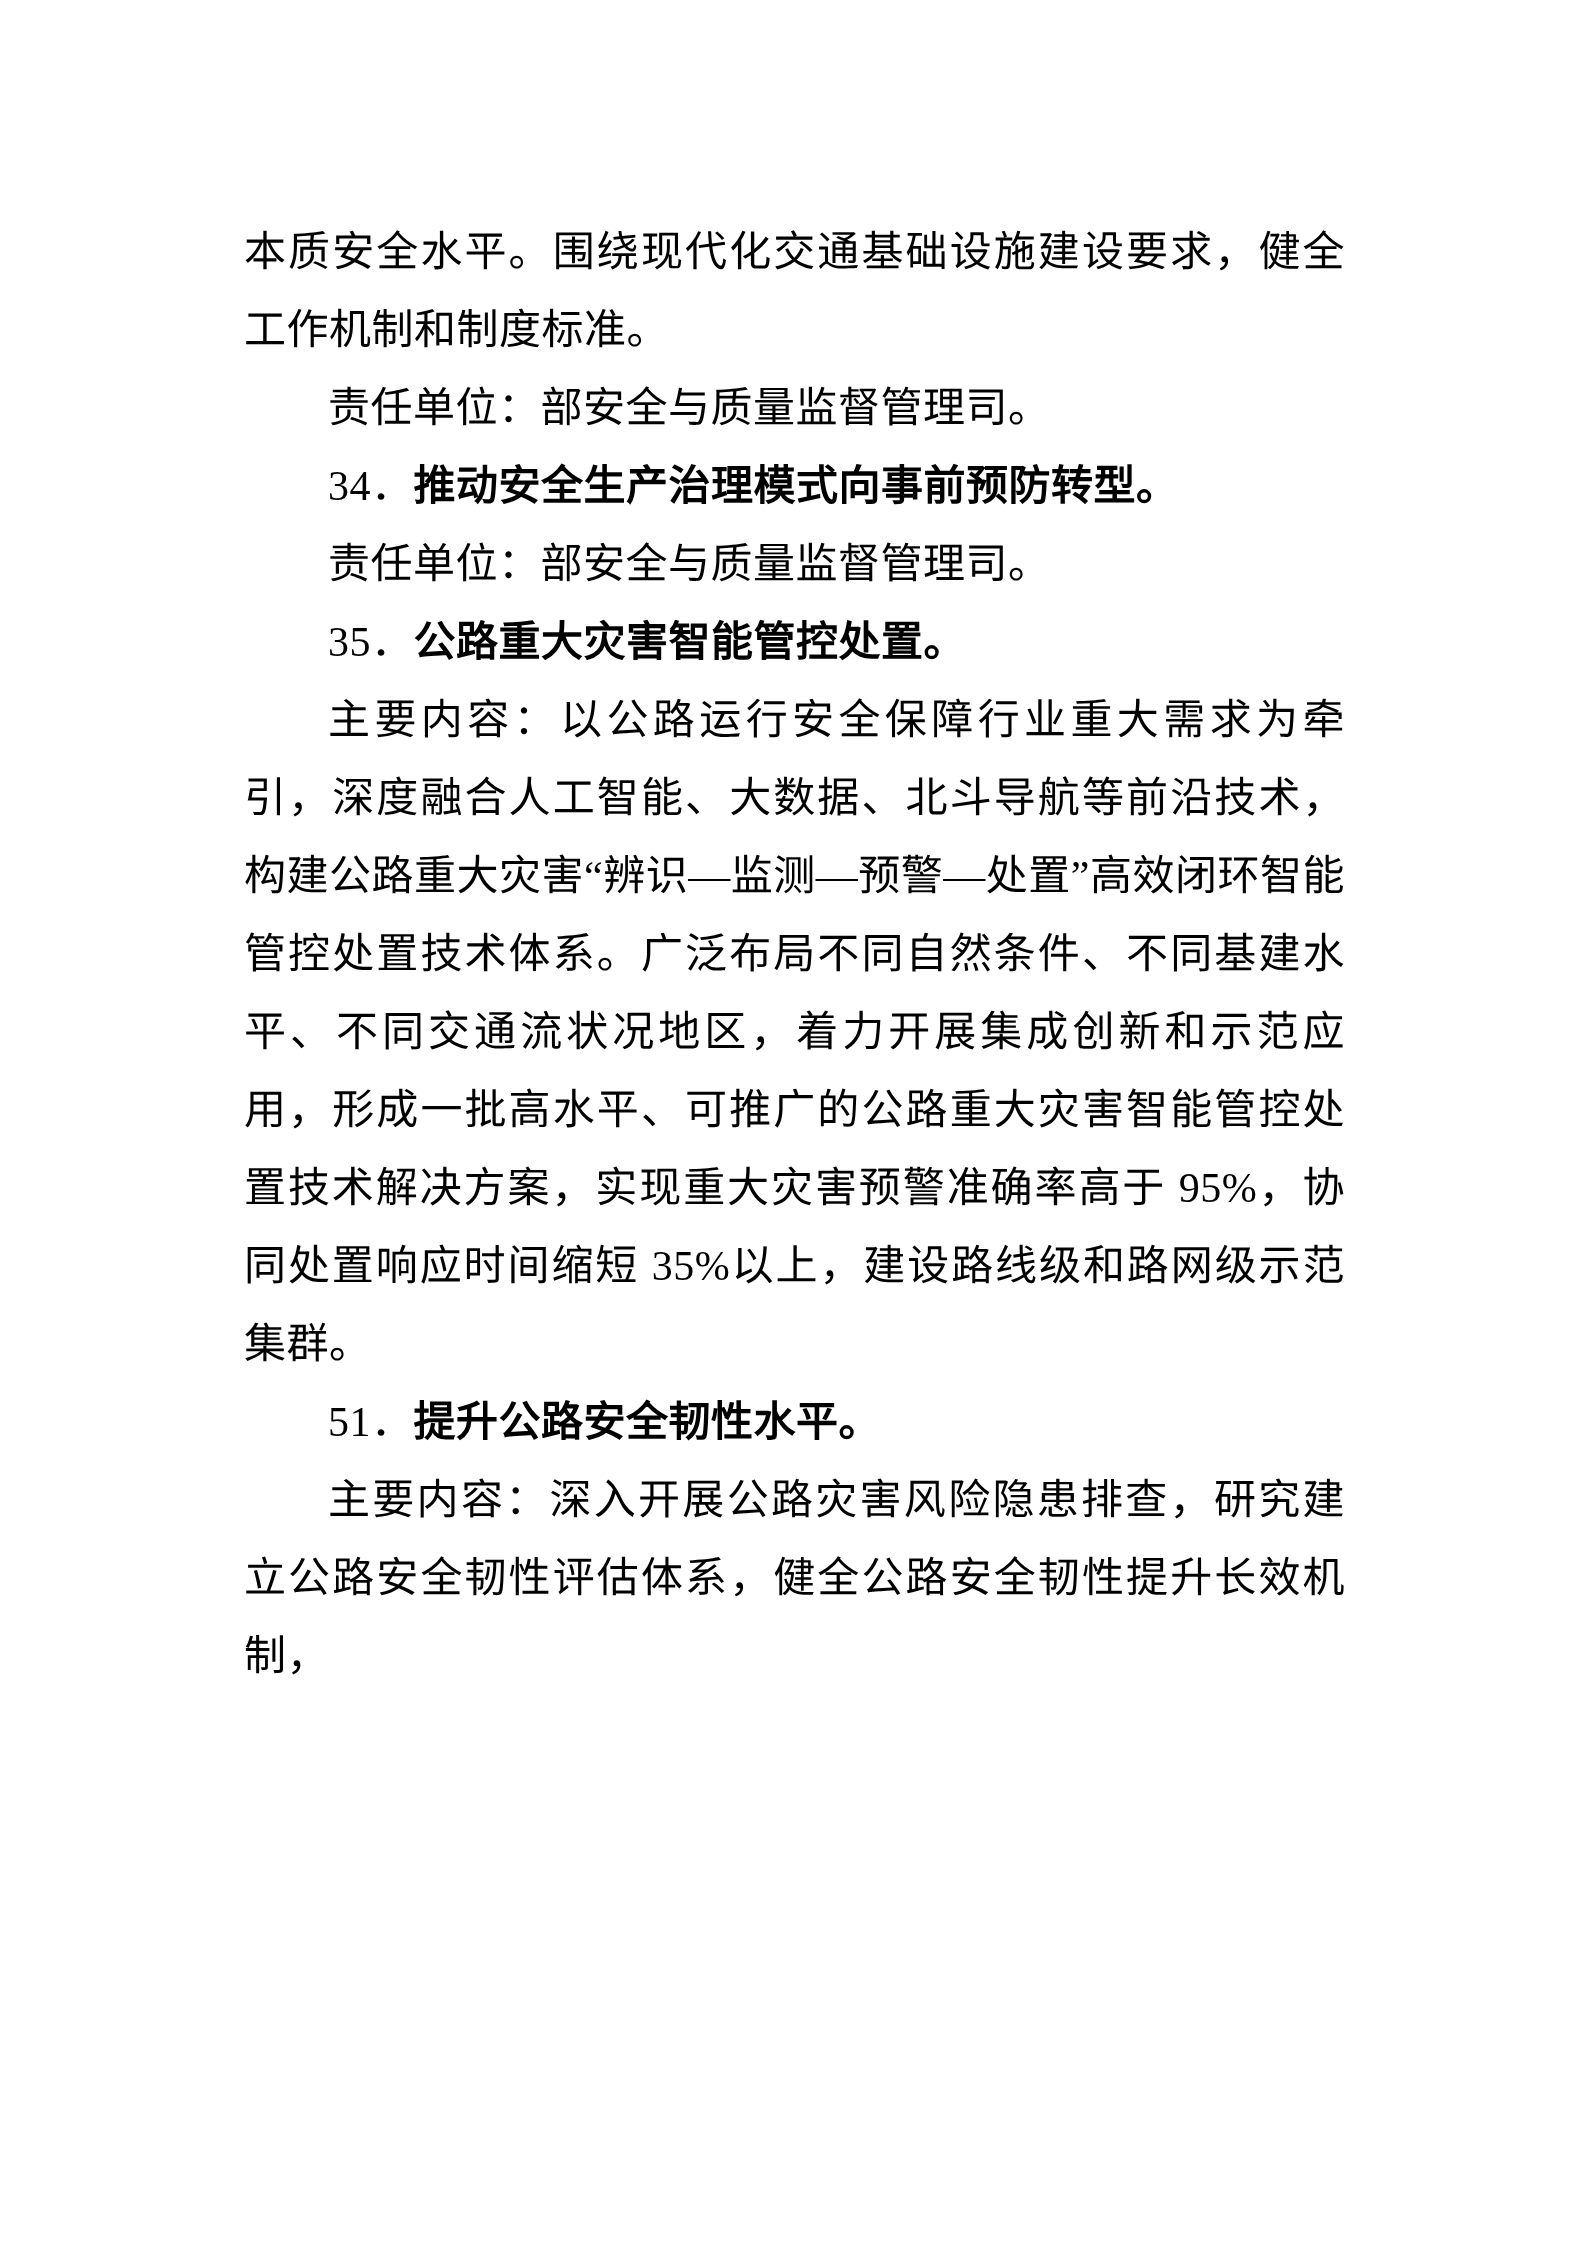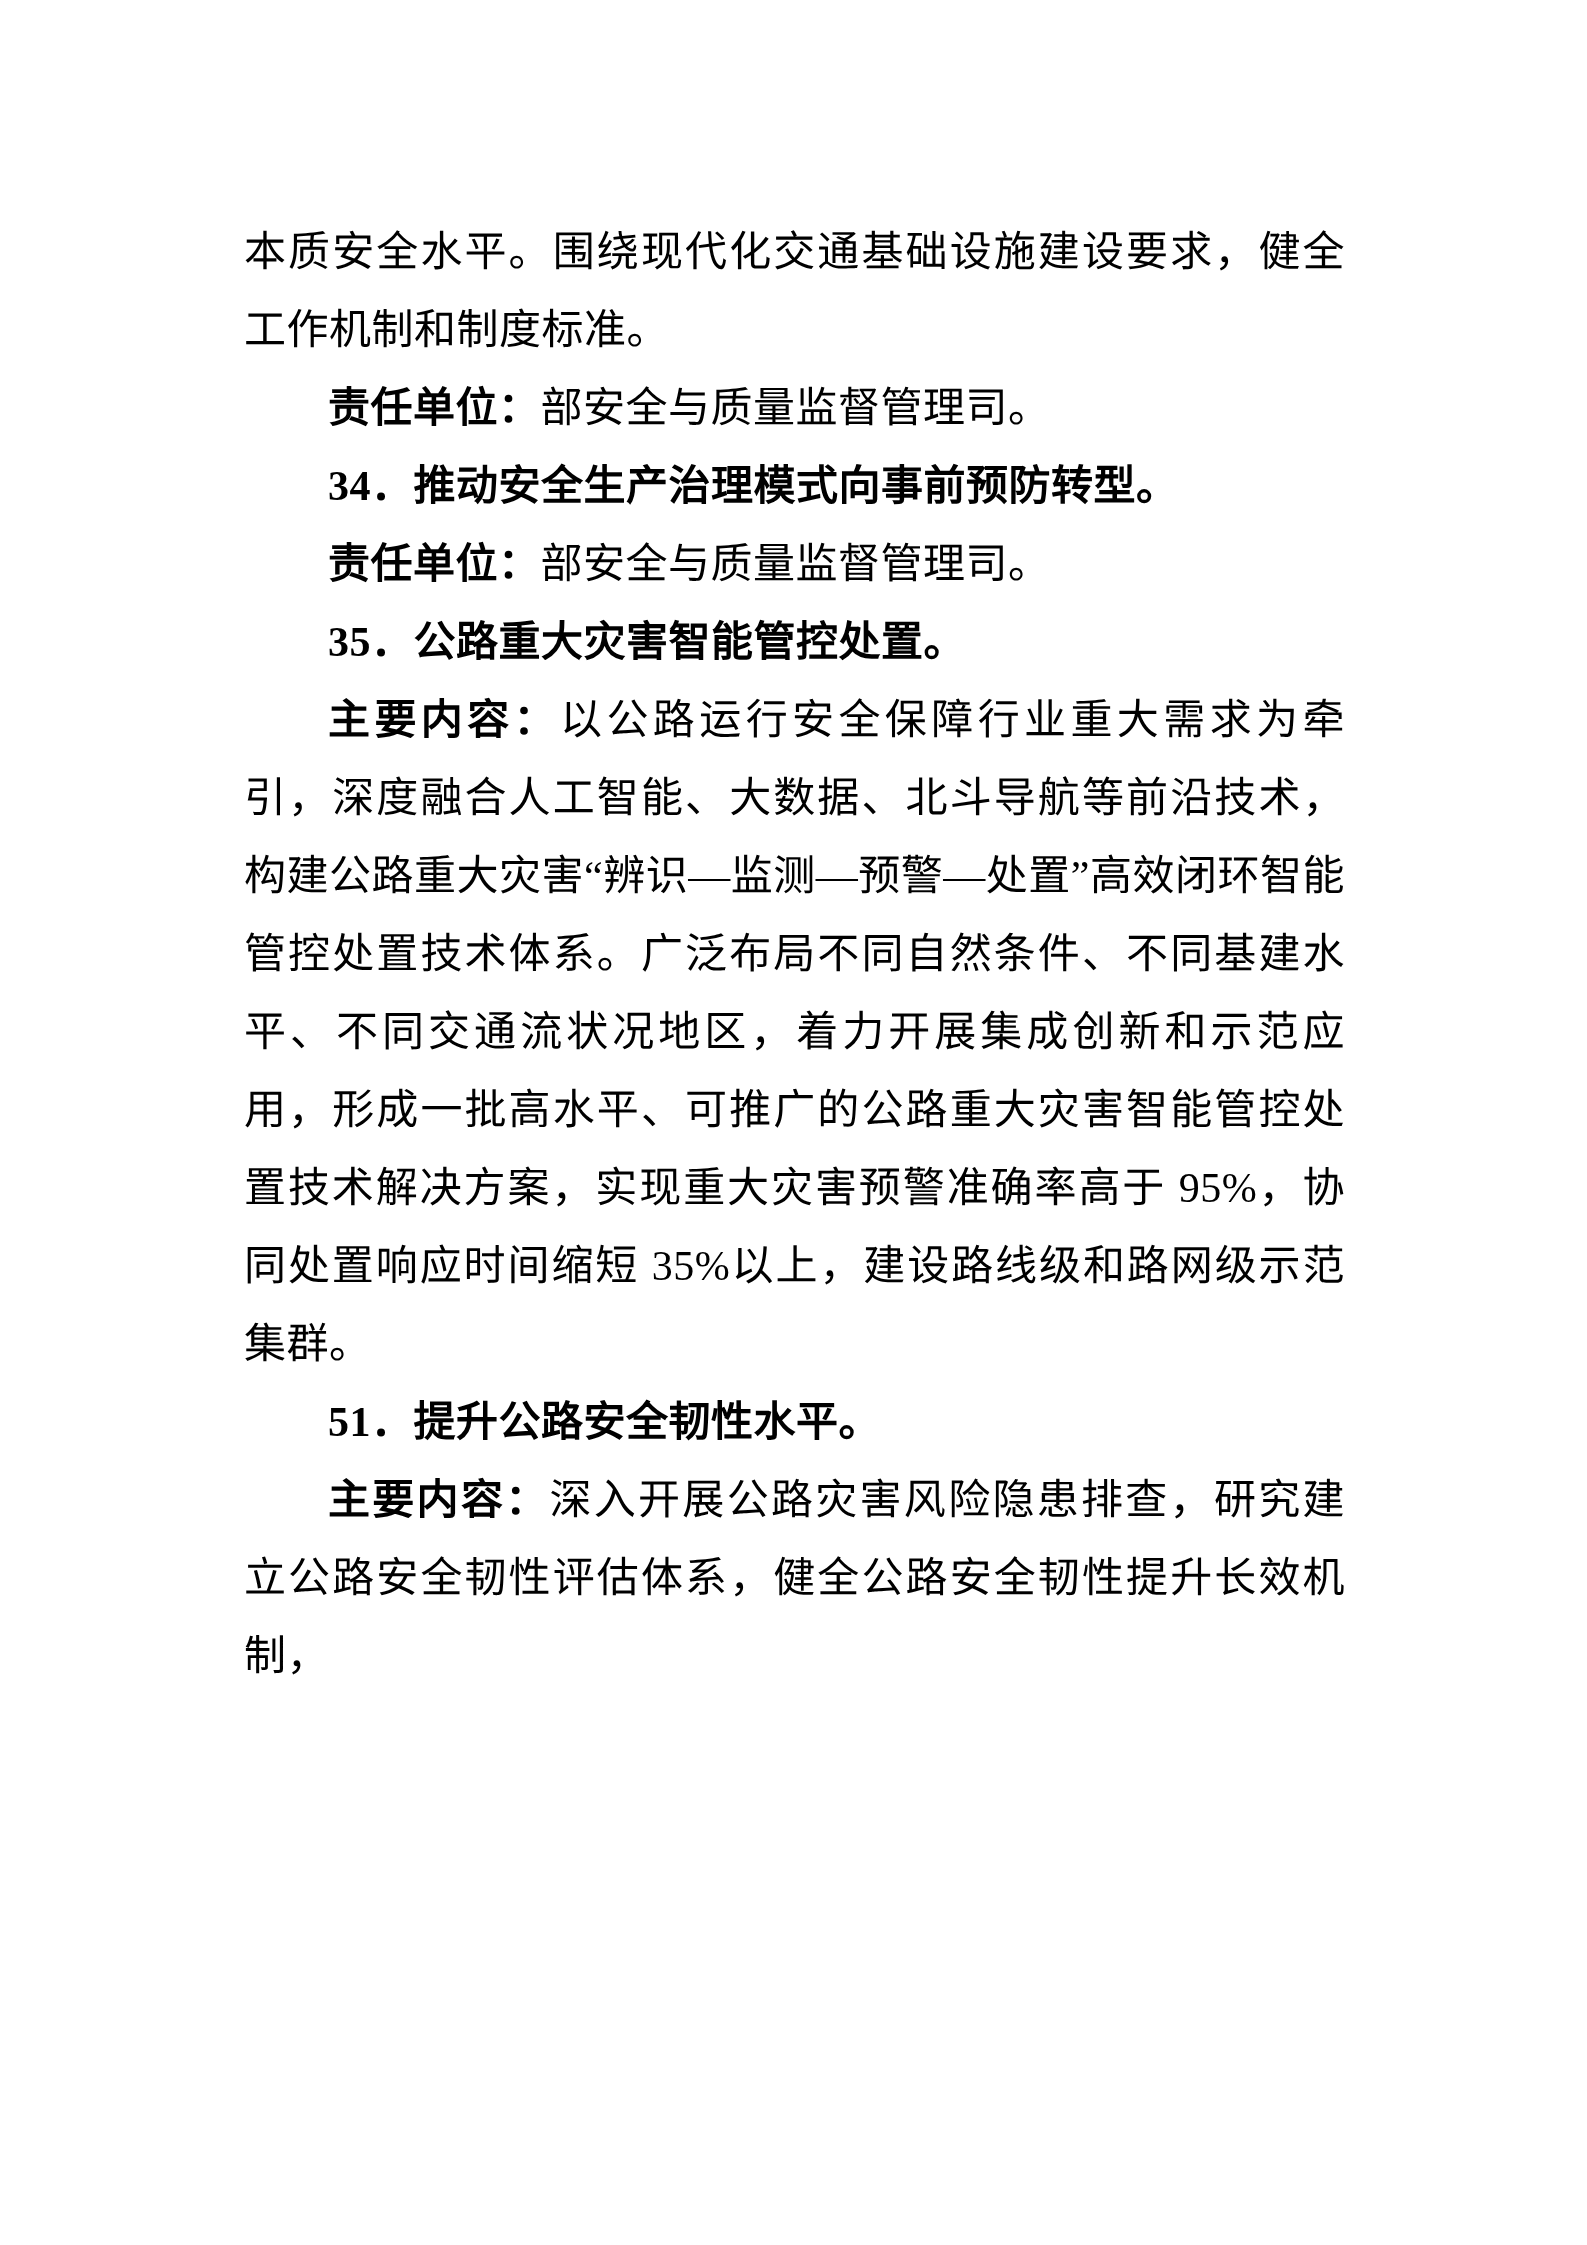--- a/index.html
+++ b/index.html
@@ -29,27 +29,27 @@
     letter-spacing: 0.5px;
     word-break: break-all;
     overflow-wrap: break-word;
   }
   .para.continuation {
     text-indent: 0;
   }
   .para .unit-label,
   .para .content-label {
     font-family: "Liberation Sans", "DejaVu Sans", sans-serif;
-    font-weight: 700;
+    font-weight: 400;
   }
   .para.item-title {
     font-weight: 700;
   }
   .para.item-title .item-number {
-    font-weight: 700;
+    font-weight: 400;
   }
 </style>
 </head>
 <body>
 
 <div class="page">
 
   <p class="para continuation">本质安全水平。围绕现代化交通基础设施建设要求，健全工作机制和制度标准。</p>
 
   <p class="para"><span class="unit-label">责任单位：</span><span>部安全与质量监督管理司。</span></p>

